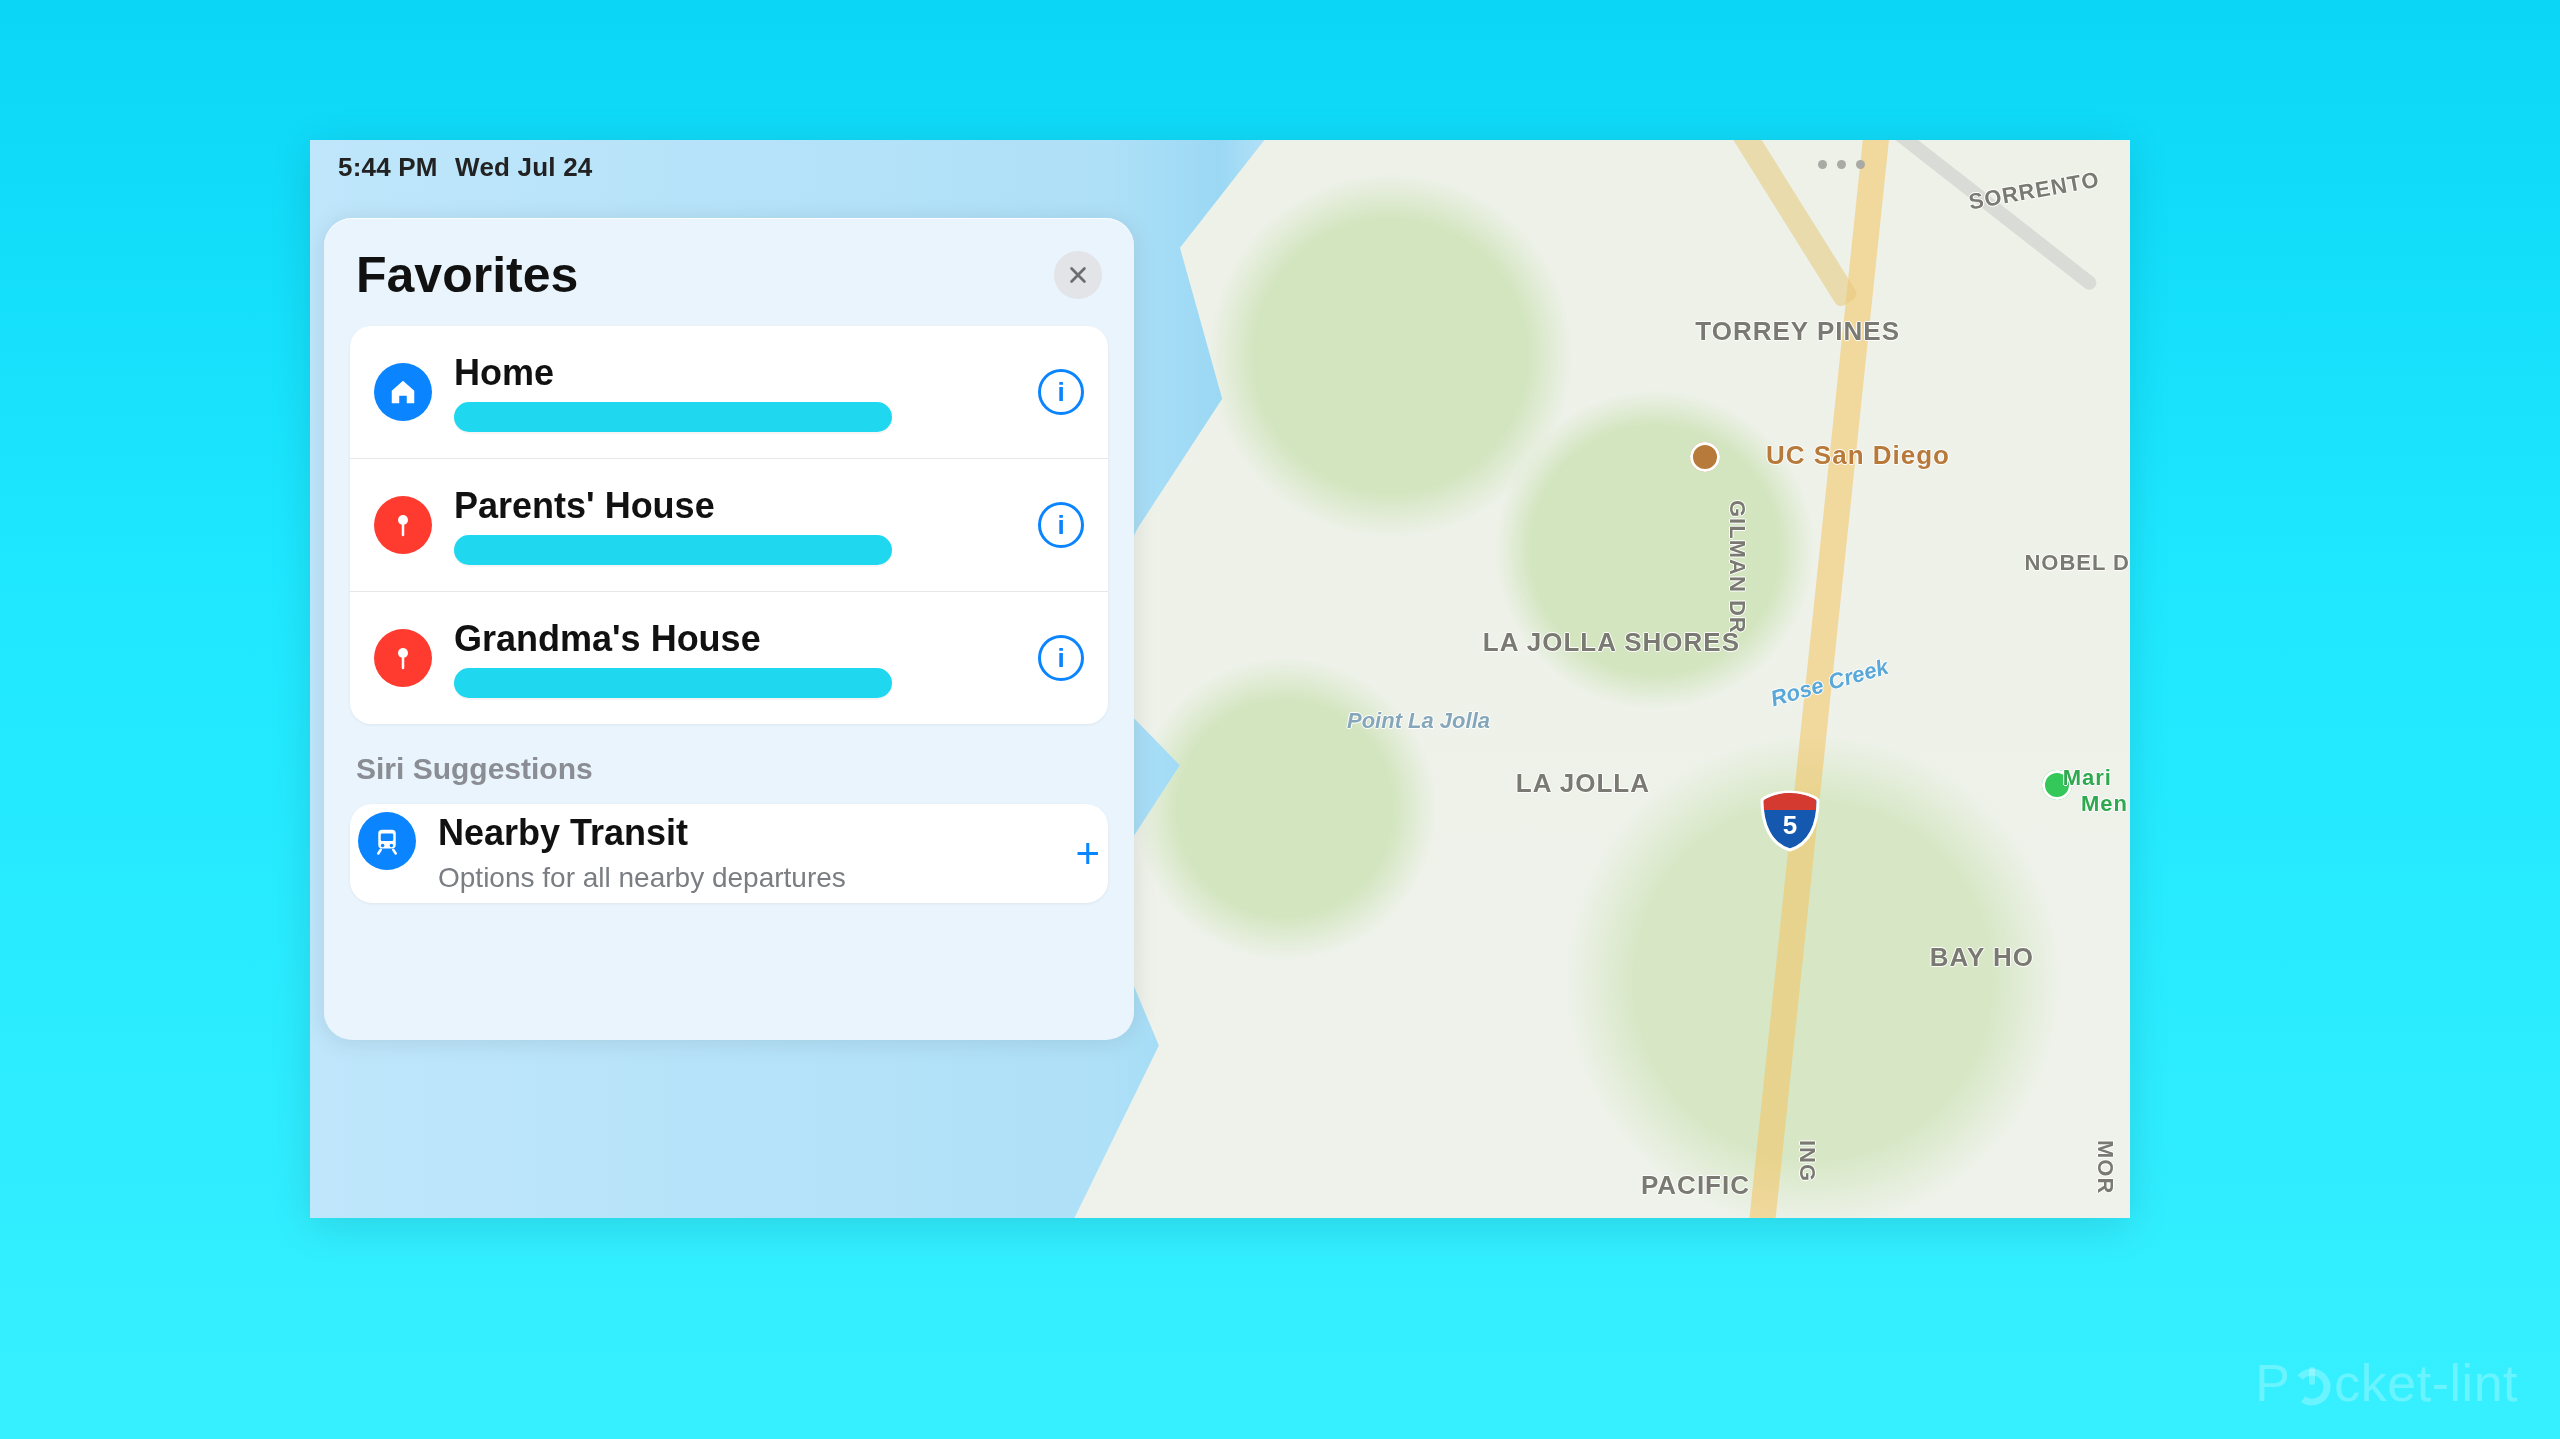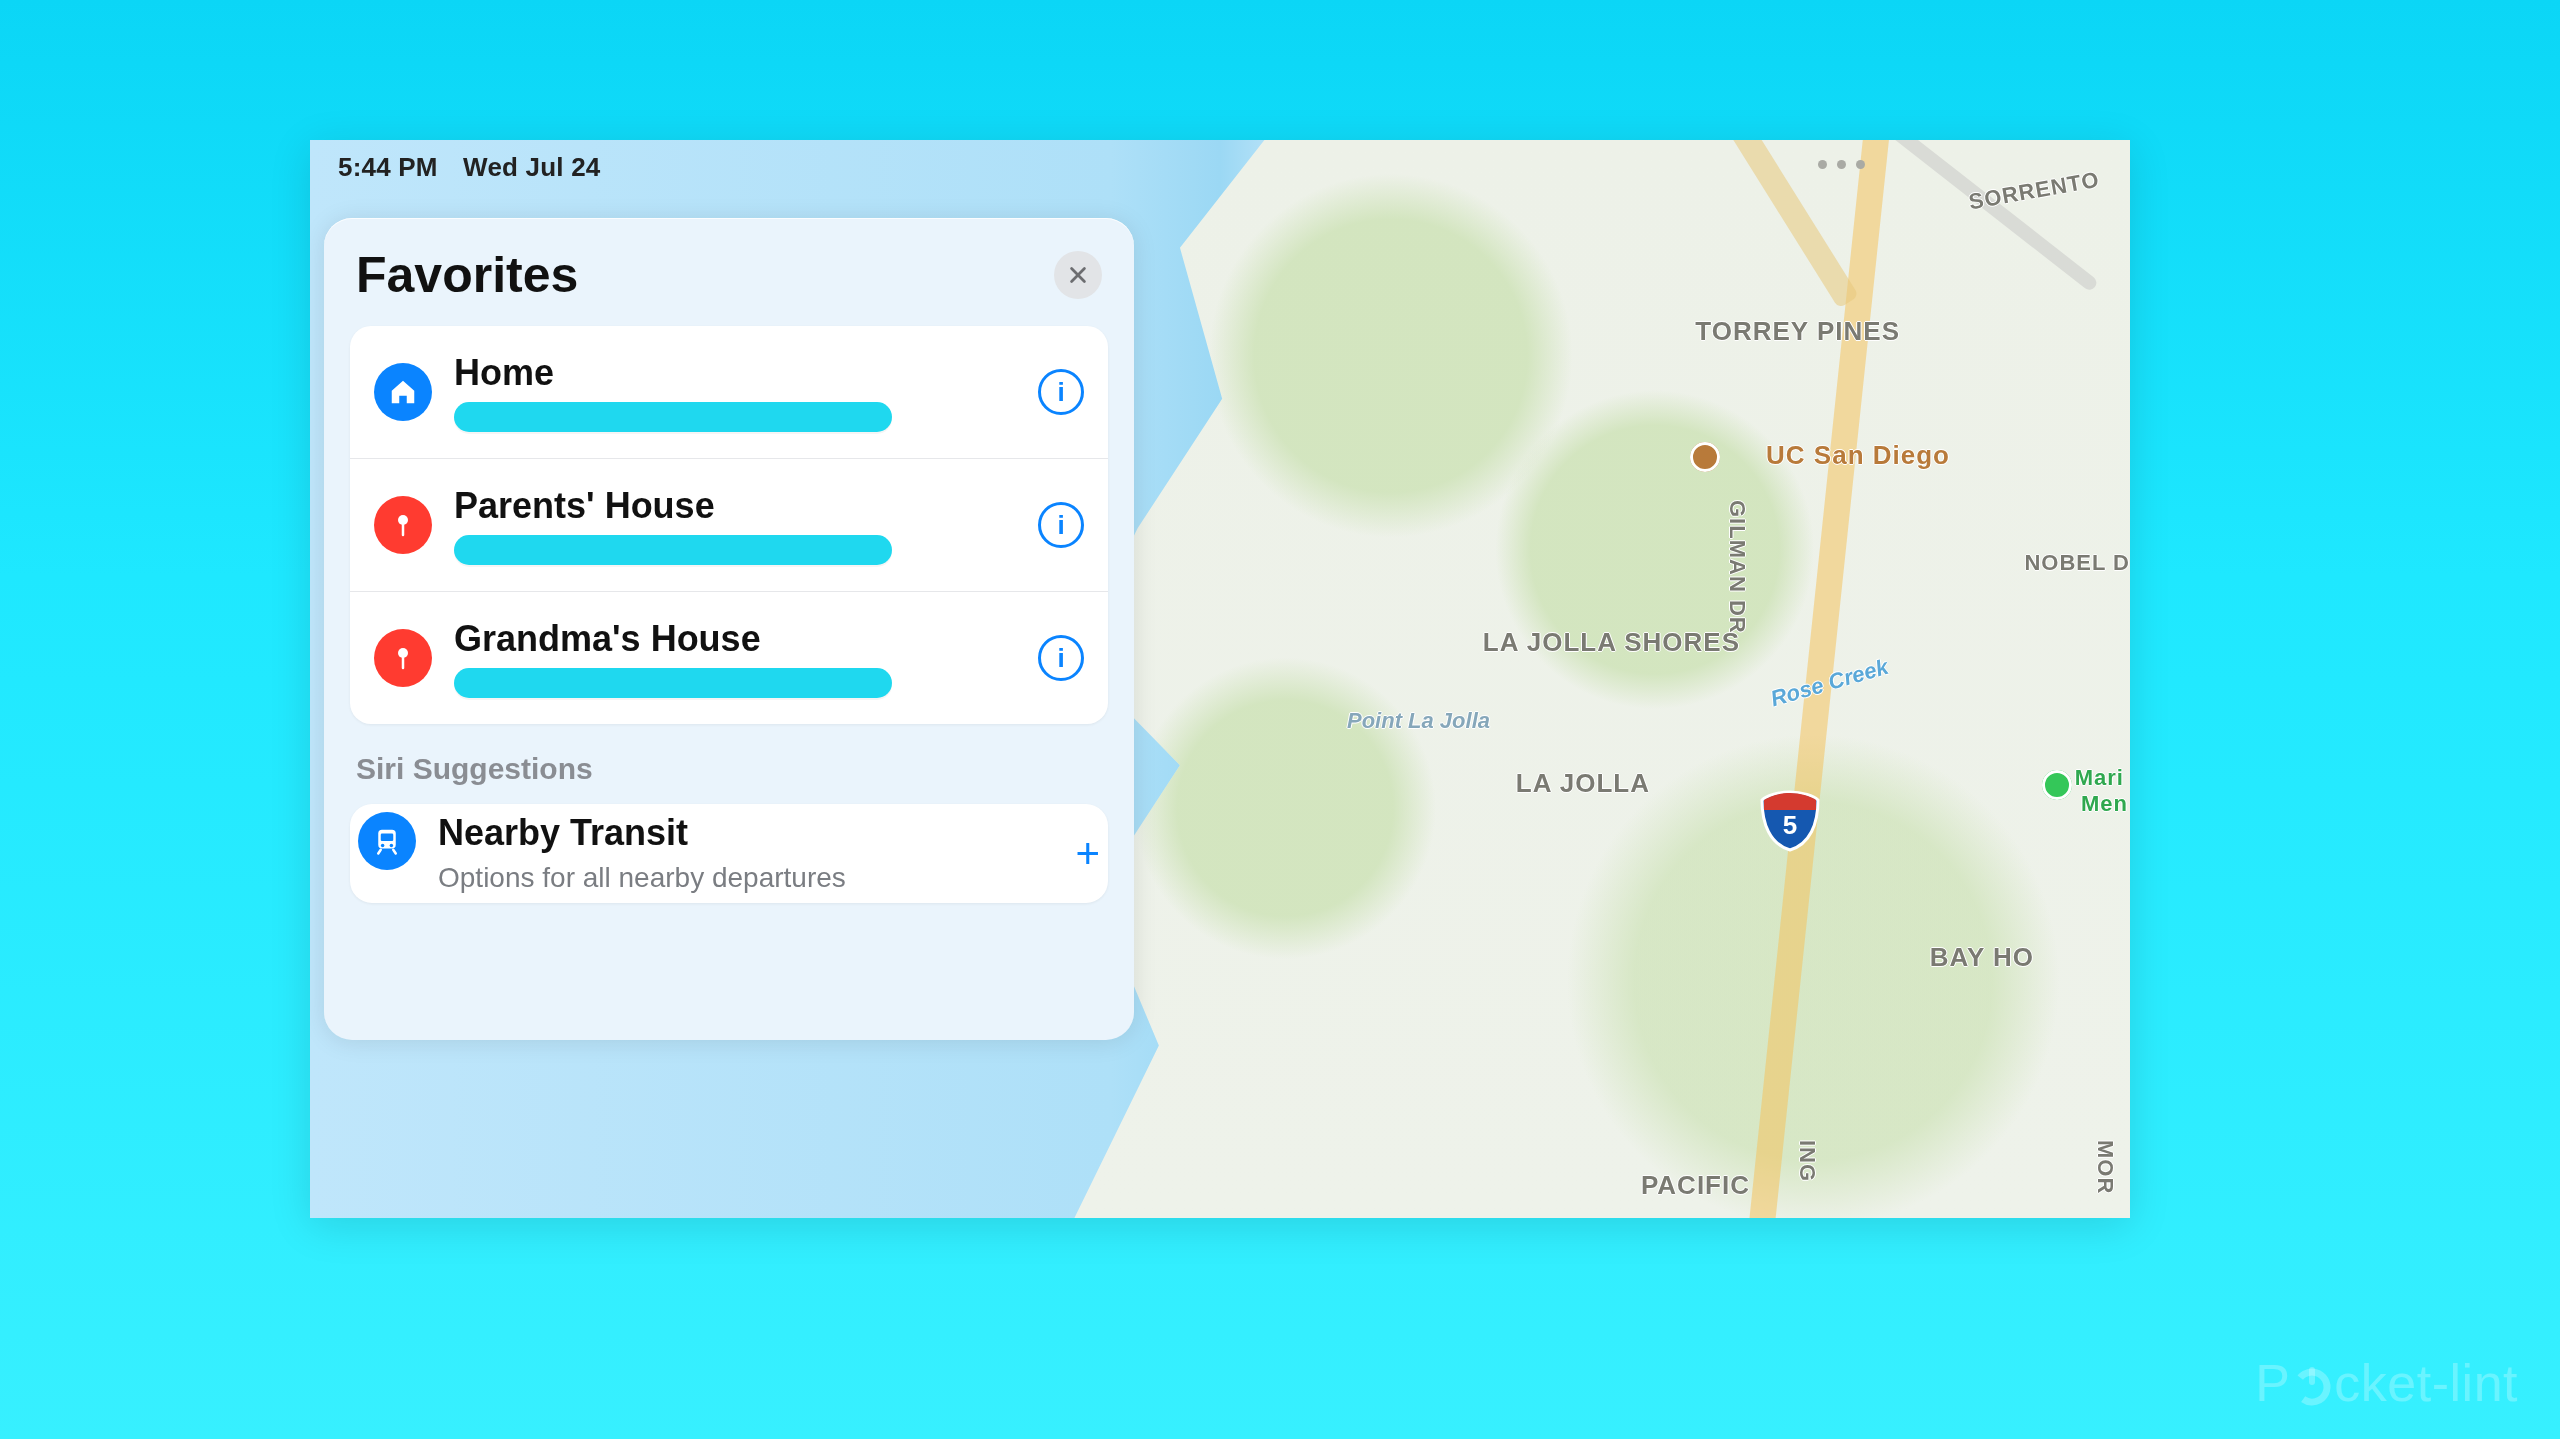--- a/index.html
+++ b/index.html
@@ -70,21 +70,21 @@
   }
   .interstate svg { width:100%; height:100%; display:block; }
   .window-dots { position:absolute; display:flex; gap:10px; }
   .window-dots span { width:9px; height:9px; border-radius:50%; background:#a9aaa4; }
 
   
   .status {
     position:absolute; left: 28px; top: 12px;
     font-size: 26px; font-weight: 600; color:#222; letter-spacing:.2px;
   }
-  .status .date { margin-left: 18px; font-weight:700; }
+  .status .date { margin-left: 10px; font-weight:700; }
 
   
   .panel {
     position:absolute; left: 14px; top: 78px;
     width: 810px; height: 822px;
     background: #eaf4fc;
     border-radius: 28px;
     box-shadow: 0 1px 0 rgba(255,255,255,.8) inset, 0 2px 24px rgba(0,0,0,.1);
     padding: 24px 26px;
     overflow:hidden;
@@ -179,21 +179,21 @@
     <div class="map-label big" style="right:230px; top:176px;">TORREY PINES</div>
     <div class="poi-edu" style="right:410px; top:302px;"></div>
     <div class="map-label big brown" style="right:180px; top:300px;">UC San Diego</div>
     <div class="map-label small" style="right:0px; top:410px;">NOBEL D</div>
     <div class="map-label small vert" style="right:380px; top:360px;">GILMAN DR</div>
     <div class="map-label big" style="right:390px; top:488px; text-align:center; line-height:1.1;">LA JOLLA SHORES</div>
     <div class="map-label small water" style="right:640px; top:568px; font-style:italic; letter-spacing:0;">Point La Jolla</div>
     <div class="map-label big" style="right:480px; top:628px;">LA JOLLA</div>
     <div class="map-label small blue" style="right:240px; top:530px; transform:rotate(-16deg);">Rose Creek</div>
     <div class="poi-green" style="right:58px; top:630px;"></div>
-    <div class="map-label small" style="right:6px; top:626px; color:#2fa84f; line-height:1.1;">Mari</div>
+    <div class="map-label small" style="right:18px; top:626px; color:#2fa84f; line-height:1.1;">Mari</div>
     <div class="map-label small" style="right:2px; top:652px; color:#2fa84f; line-height:1.1;">Men</div>
     <div class="map-label big" style="right:96px; top:802px;">BAY HO</div>
     <div class="map-label big" style="right:380px; top:1030px;">PACIFIC</div>
     <div class="map-label small vert" style="right:310px; top:1000px;">ING</div>
     <div class="map-label small vert" style="right:12px; top:1000px;">MOR</div>
 
     <div class="interstate" style="right:310px; top:650px;">
       <svg viewBox="0 0 60 62">
         <path d="M30 2 C42 2 54 6 58 10 C58 34 50 54 30 60 C10 54 2 34 2 10 C6 6 18 2 30 2 Z" fill="#1558b0" stroke="#fff" stroke-width="3"></path>
         <path d="M4 10 C10 6 20 3 30 3 C40 3 50 6 56 10 L56 20 L4 20 Z" fill="#d43a2f"></path>

